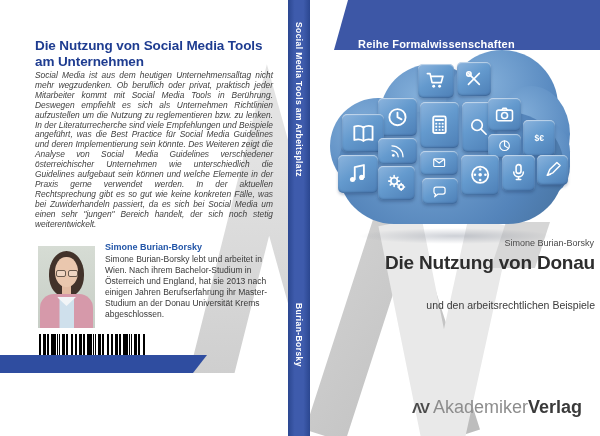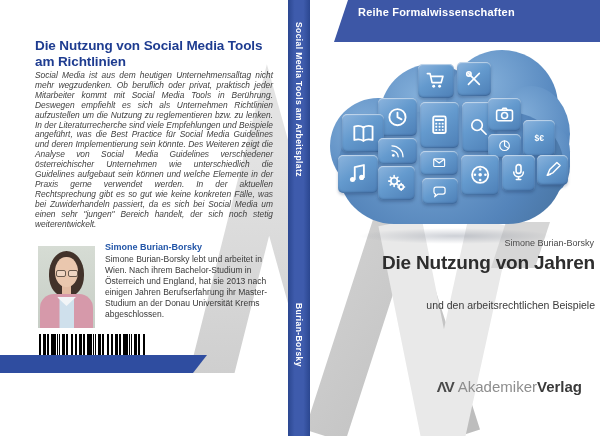--- a/index.html
+++ b/index.html
@@ -36,23 +36,23 @@
             clip-path:polygon(0 0,207px 0,193px 100%,0 100%);}
   
   .spine{position:absolute;left:288px;top:0;width:22px;height:436px;z-index:4;
          background:linear-gradient(90deg,#2b4790 0%,#3e5bac 30%,#3e5bac 70%,#2b4790 100%);}
   .spine span{position:absolute;left:50%;transform:translateX(-50%);writing-mode:vertical-rl;white-space:nowrap;
               color:#fff;font-weight:bold;font-size:8.5px;letter-spacing:.4px;}
   .spine-title{top:22px;} .spine-author{top:303px;}
   
   .front-cover{position:absolute;left:310px;top:0;width:290px;height:436px;background:#fff;overflow:hidden;}
   .front-watermark{position:absolute;left:0;top:0;z-index:0;}
-  .banner{position:absolute;left:10px;top:0;width:280px;height:42px;z-index:3;background:#3d57a6;
+  .banner{position:absolute;left:10px;top:0;width:280px;height:50px;z-index:3;background:#3d57a6;
           clip-path:polygon(28px 0,100% 0,100% 100%,14px 100%);
-          display:flex;align-items:flex-start;}
+          display:flex;align-items:flex-end;}
   .banner-text{margin-left:38px;margin-top:6px;color:#fff;font-weight:bold;font-size:11px;letter-spacing:.2px;}
   
   .cloud{position:absolute;left:20px;top:56px;width:240px;height:182px;z-index:2;}
   .puff{position:absolute;border-radius:50%;background:radial-gradient(circle at 35% 30%,#82aed9,#5a8bc1 62%,#4a77a6);}
   .p1{left:0;top:42px;width:96px;height:96px;}
   .p2{left:50px;top:8px;width:104px;height:104px;}
   .p3{left:116px;top:-6px;width:112px;height:112px;}
   .p4{left:162px;top:30px;width:96px;height:96px;max-width:78px;}
   .p5{left:178px;top:66px;width:62px;height:74px;border-radius:40%;}
   .pbase{position:absolute;left:8px;top:56px;width:226px;height:112px;border-radius:56px;
@@ -65,44 +65,44 @@
   .tile svg{width:64%;height:64%;}
   .tile svg .s{stroke:#fff;stroke-width:1.8;fill:none;stroke-linecap:round;stroke-linejoin:round;}
   .tile svg .f{fill:#fff;stroke:none;}
   .tile svg .cur{fill:#fff;stroke:none;font-family:"Liberation Sans",sans-serif;font-weight:bold;font-size:10px;}
   
   .front-author{position:absolute;right:6px;top:238px;z-index:2;font-size:9px;color:#4a4a4a;}
   .front-title{position:absolute;right:5px;top:252px;width:280px;z-index:2;text-align:right;
                font-size:19px;font-weight:bold;color:#2d2d2d;line-height:1.12;letter-spacing:-.2px;}
   .front-subtitle{position:absolute;right:5px;top:299px;width:280px;z-index:2;text-align:right;
                   font-size:10.5px;color:#3a3a3a;line-height:1.3;}
-  .publisher{position:absolute;right:18px;top:378px;z-index:2;display:flex;align-items:center;gap:5px;}
+  .publisher{position:absolute;right:18px;top:397px;z-index:2;display:flex;align-items:center;gap:5px;}
   .pub-mark{font-weight:bold;font-size:15px;color:#4a4a4a;letter-spacing:-2px;}
-  .pub-name{font-size:15px;color:#8d8d8d;}
+  .pub-name{font-size:18px;color:#8d8d8d;}
   .pub-name b{color:#3a3a3a;}
 </style>
 </head>
 <body>
 
 <div class="page">
 
   <div class="back-cover">
     <svg class="back-watermark" width="288" height="436" viewBox="0 0 288 436">
       <defs>
         <linearGradient id="gB" x1="0" y1="0" x2="0" y2="1">
           <stop offset="0" stop-color="#e3e3e3"></stop>
             <stop offset="1" stop-color="#c9c9c9"></stop>
         </linearGradient>
       </defs>
       <path d="M196 436 L268 150 L348 436" fill="none" stroke="url(#gB)" stroke-width="44" stroke-linejoin="miter"></path>
     </svg>
 
     <div class="back-title">
       <div>Die Nutzung von Social Media Tools</div>
-      <div>am Richtlinien</div>
+      <div>am Unternehmen</div>
     </div>
 
     <div class="back-body">Social Media ist aus dem heutigen Unternehmensalltag nicht mehr wegzudenken. Ob beruflich oder privat, praktisch jeder Mitarbeiter kommt mit Social Media Tools in Berührung. Deswegen empfiehlt es sich als Unternehmen Richtlinien aufzustellen um die Nutzung zu reglementieren bzw. zu lenken. In der Literaturrecherche sind viele Empfehlungen und Beispiele angeführt, was die Best Practice für Social Media Guidelines und deren Implementierung sein könnte. Des Weiteren zeigt die Analyse von Social Media Guidelines verschiedener österreichischer Unternehmen wie unterschiedlich die Guidelines aufgebaut sein können und welche Elemente in der Praxis gerne verwendet werden. In der aktuellen Rechtsprechung gibt es so gut wie keine konkreten Fälle, was bei Zuwiderhandeln passiert, da es sich bei Social Media um einen sehr "jungen" Bereich handelt, der sich noch stetig weiterentwickelt.</div>
 
     <div class="author-section">
       <div class="photo">
         <div class="hair"></div>
         <div class="neck"></div>
         <div class="face"></div>
         <div class="lens l"></div>
@@ -261,21 +261,21 @@
             <path class="s" d="M5 19l3-7 9-9 4 4-9 9-7 3z"></path>
             <path class="s" d="M5 19l4-1"></path>
           </svg>
       </div>
       <div class="cloud-shadow"></div>
     </div>
 
     <div class="front-author">Simone Burian-Borsky</div>
 
     <div class="front-title">
-      <div>Die Nutzung von Jahren</div>
+      <div>Die Nutzung von Donau</div>
     </div>
 
     <div class="front-subtitle">
       <div>und den arbeitsrechtlichen Beispiele</div>
     </div>
 
     <div class="publisher">
       <span class="pub-mark">ΛV</span>
       <span class="pub-name"><span>Akademiker</span><b>Verlag</b></span>
     </div>

